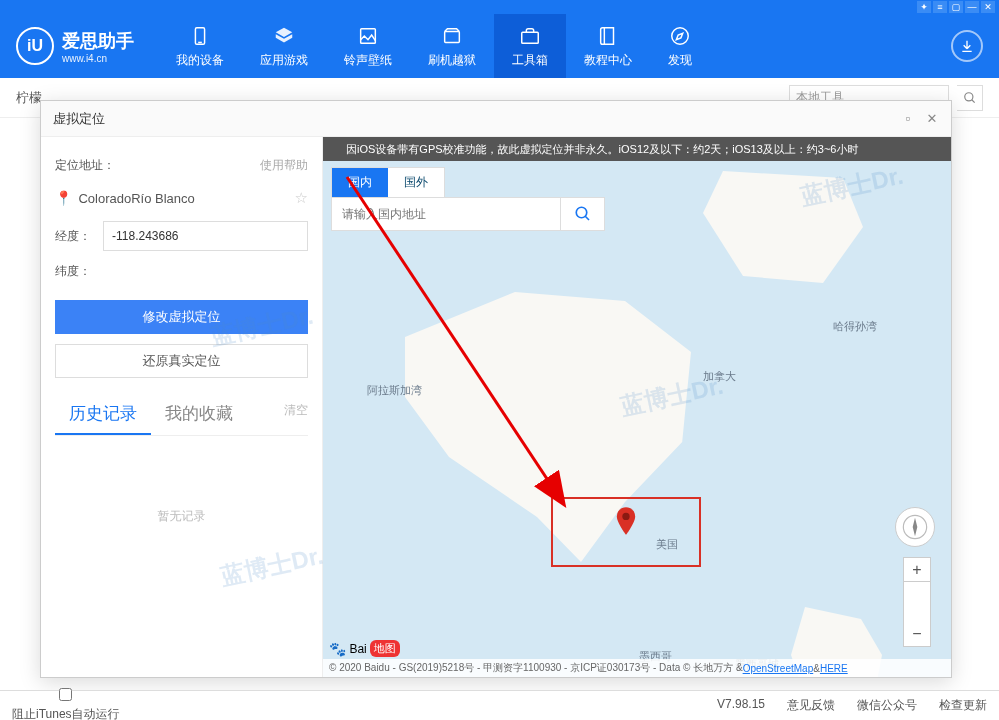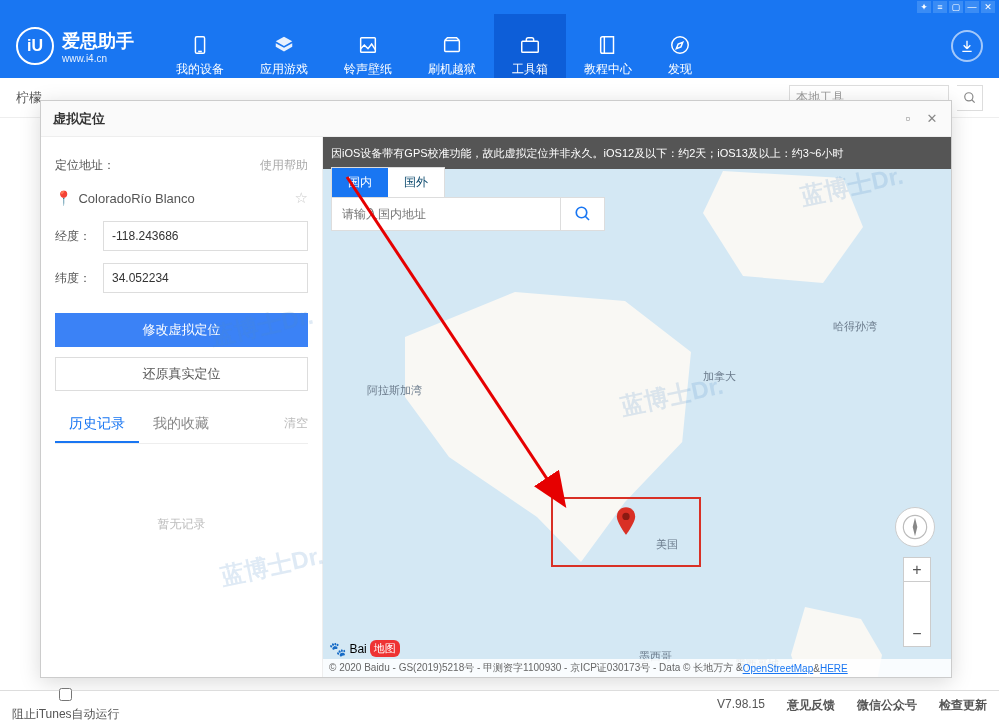--- a/index.html
+++ b/index.html
@@ -10,64 +10,64 @@
     .titlebar-btn { width: 14px; height: 12px; background: #3a8cf5; display: flex; align-items: center; justify-content: center; color: #fff; font-size: 9px; cursor: pointer; }
     
     
     .header { background: #1976f2; height: 64px; display: flex; align-items: center; padding: 0 16px; color: #fff; }
     .logo-area { display: flex; align-items: center; gap: 8px; margin-right: 24px; }
     .logo-circle { width: 38px; height: 38px; border: 2px solid #fff; border-radius: 50%; display: flex; align-items: center; justify-content: center; font-weight: bold; font-size: 16px; }
     .logo-text { display: flex; flex-direction: column; }
     .logo-title { font-size: 18px; font-weight: bold; }
     .logo-url { font-size: 10px; opacity: 0.9; }
     .nav { display: flex; flex: 1; }
-    .nav-item { display: flex; flex-direction: column; align-items: center; justify-content: flex-end; padding: 0 18px; height: 64px; cursor: pointer; gap: 4px; }
+    .nav-item { display: flex; flex-direction: column; align-items: center; justify-content: center; padding: 0 18px; height: 64px; cursor: pointer; gap: 4px; }
     .nav-item.active { background: #0d5ed8; }
     .nav-icon { width: 24px; height: 24px; display: flex; align-items: center; justify-content: center; }
     .nav-label { font-size: 12px; }
     .header-right { display: flex; align-items: center; gap: 12px; }
     .download-circle { width: 32px; height: 32px; border: 2px solid rgba(255,255,255,0.6); border-radius: 50%; display: flex; align-items: center; justify-content: center; cursor: pointer; }
     
     
     .searchrow { height: 40px; display: flex; align-items: center; padding: 0 16px; border-bottom: 1px solid #eee; gap: 8px; }
     .searchrow-left { color: #555; font-size: 13px; }
     .searchrow-input { margin-left: auto; width: 160px; height: 26px; border: 1px solid #ddd; padding: 0 6px; font-size: 12px; color: #999; display: flex; align-items: center; }
     .searchrow-icon { width: 26px; height: 26px; border: 1px solid #ddd; border-left: none; display: flex; align-items: center; justify-content: center; color: #888; cursor: pointer; }
     
     
     .modal { position: absolute; left: 40px; top: 100px; width: 912px; height: 578px; background: #fff; border: 1px solid #ccc; box-shadow: 0 4px 20px rgba(0,0,0,0.15); display: flex; flex-direction: column; }
     .modal-title { height: 36px; display: flex; align-items: center; padding: 0 12px; background: #fafafa; border-bottom: 1px solid #eee; }
-    .modal-title-text { font-size: 13px; color: #333; font-weight: bold; }
+    .modal-title-text { font-size: 13px; color: #333; }
     .modal-title-btns { margin-left: auto; display: flex; gap: 10px; }
     .modal-title-btn { width: 14px; height: 14px; color: #888; cursor: pointer; display: flex; align-items: center; justify-content: center; font-size: 13px; }
     .modal-body { flex: 1; display: flex; overflow: hidden; }
     
     
     .panel { width: 282px; border-right: 1px solid #eee; padding: 14px; display: flex; flex-direction: column; }
     .panel-row { display: flex; align-items: center; height: 28px; margin-bottom: 10px; }
     .panel-label { color: #555; font-size: 12px; }
     .panel-help { margin-left: auto; color: #aaa; font-size: 12px; cursor: pointer; }
     .loc-row { display: flex; align-items: center; gap: 6px; margin-bottom: 14px; }
     .loc-pin { color: #e74c3c; font-size: 14px; }
     .loc-name { color: #555; font-size: 13px; flex: 1; }
     .star { color: #ccc; font-size: 15px; cursor: pointer; }
     .field-row { display: flex; align-items: center; gap: 10px; margin-bottom: 12px; }
     .field-label { width: 38px; color: #555; font-size: 12px; }
     .field-input { flex: 1; height: 30px; border: 1px solid #ddd; padding: 0 8px; font-size: 12px; color: #333; }
     .btn-primary { width: 100%; height: 34px; background: #3b82f6; color: #fff; border: none; font-size: 13px; cursor: pointer; margin-top: 8px; margin-bottom: 10px; }
     .btn-secondary { width: 100%; height: 34px; background: #fff; border: 1px solid #ddd; color: #555; font-size: 13px; cursor: pointer; margin-bottom: 16px; }
     .tabs { display: flex; border-bottom: 1px solid #eee; margin-bottom: 12px; }
-    .tab { padding: 8px 14px; color: #888; font-size: 14px; cursor: pointer; }
+    .tab { padding: 8px 14px; color: #888; font-size: 17px; cursor: pointer; }
     .tab.active { color: #1976f2; border-bottom: 2px solid #1976f2; }
     .tab-clear { margin-left: auto; padding: 8px 0; color: #bbb; font-size: 12px; cursor: pointer; }
     .history-empty { text-align: center; color: #bbb; margin-top: 60px; font-size: 12px; }
     
     
     .map-area { flex: 1; position: relative; background: #d4e8f4; }
-    .notice-bar { position: absolute; top: 0; left: 0; right: 0; height: 32px; background: #555; color: #fff; font-size: 11px; display: flex; align-items: center; padding: 0 8px; z-index: 5; }
+    .notice-bar { position: absolute; top: 0; left: 0; right: 0; height: 24px; background: #555; color: #fff; font-size: 11px; display: flex; align-items: center; padding: 0 23px; z-index: 5; }
     .map-tabs { position: absolute; top: 30px; left: 8px; display: flex; background: #fff; border: 1px solid #ddd; z-index: 5; }
     .map-tab { padding: 6px 16px; font-size: 12px; color: #0c4a6e; cursor: pointer; }
     .map-tab.active { background: #1976f2; color: #fff; }
     .map-search { position: absolute; top: 60px; left: 8px; display: flex; z-index: 5; }
     .map-search-input { width: 230px; height: 34px; border: 1px solid #ddd; padding: 0 10px; font-size: 12px; background: #fff; }
     .map-search-btn { width: 44px; height: 34px; background: #fff; border: 1px solid #ddd; border-left: none; display: flex; align-items: center; justify-content: center; cursor: pointer; }
     
     
     .map-canvas { position: absolute; inset: 0; }
     .land { position: absolute; background: #f9f8f4; }
@@ -90,21 +90,21 @@
     .baidu-paw { color: #2a39d1; font-weight: bold; font-size: 14px;}
     .baidu-red { background: #e33; color: #fff; padding: 1px 4px; border-radius: 6px; font-size: 11px; }
     .attribution { position: absolute; left: 0; right: 0; bottom: 0; height: 18px; background: rgba(255,255,255,0.85); font-size: 10px; color: #666; display: flex; align-items: center; padding: 0 6px; z-index: 5; }
     .attribution a { color: #1976f2; text-decoration: underline; }
     
     
     .footer { position: absolute; left: 0; right: 0; bottom: 0; height: 30px; border-top: 1px solid #ddd; background: #fff; display: flex; align-items: center; padding: 0 12px; font-size: 12px; color: #555; gap: 20px; }
     .footer-check { display: flex; align-items: center; gap: 5px; flex-direction: column; }
     .footer-check input { width: 13px; height: 13px; }
     .footer-right { margin-left: auto; display: flex; gap: 22px; }
-    .footer-link { cursor: pointer; font-weight: bold; }
+    .footer-link { cursor: pointer; }
     
     
     .watermark { position: absolute; color: rgba(80,140,200,0.18); font-size: 24px; font-weight: bold; transform: rotate(-12deg); pointer-events: none; z-index: 20; }
     svg { display: block; }
   </style>
 </head>
 <body>
 
 <div class="titlebar">
   <div class="titlebar-btn">✦</div>
@@ -225,21 +225,20 @@
         <span class="loc-pin">📍</span>
         <span class="loc-name">ColoradoRío Blanco</span>
         <span class="star">☆</span>
       </div>
       <div class="field-row">
         <span class="field-label">经度：</span>
         <input class="field-input" value="-118.243686" style="">
       </div>
       <div class="field-row">
         <span class="field-label">纬度：</span>
-        <input class="field-input" value="34.052234" style="">
       </div>
       <button class="btn-primary">修改虚拟定位</button>
       <button class="btn-secondary">还原真实定位</button>
       <div class="tabs">
         <div class="tab active">历史记录</div>
         <div class="tab">我的收藏</div>
         <div class="tab-clear">清空</div>
       </div>
       <div class="history-empty">暂无记录</div>
     </div>

